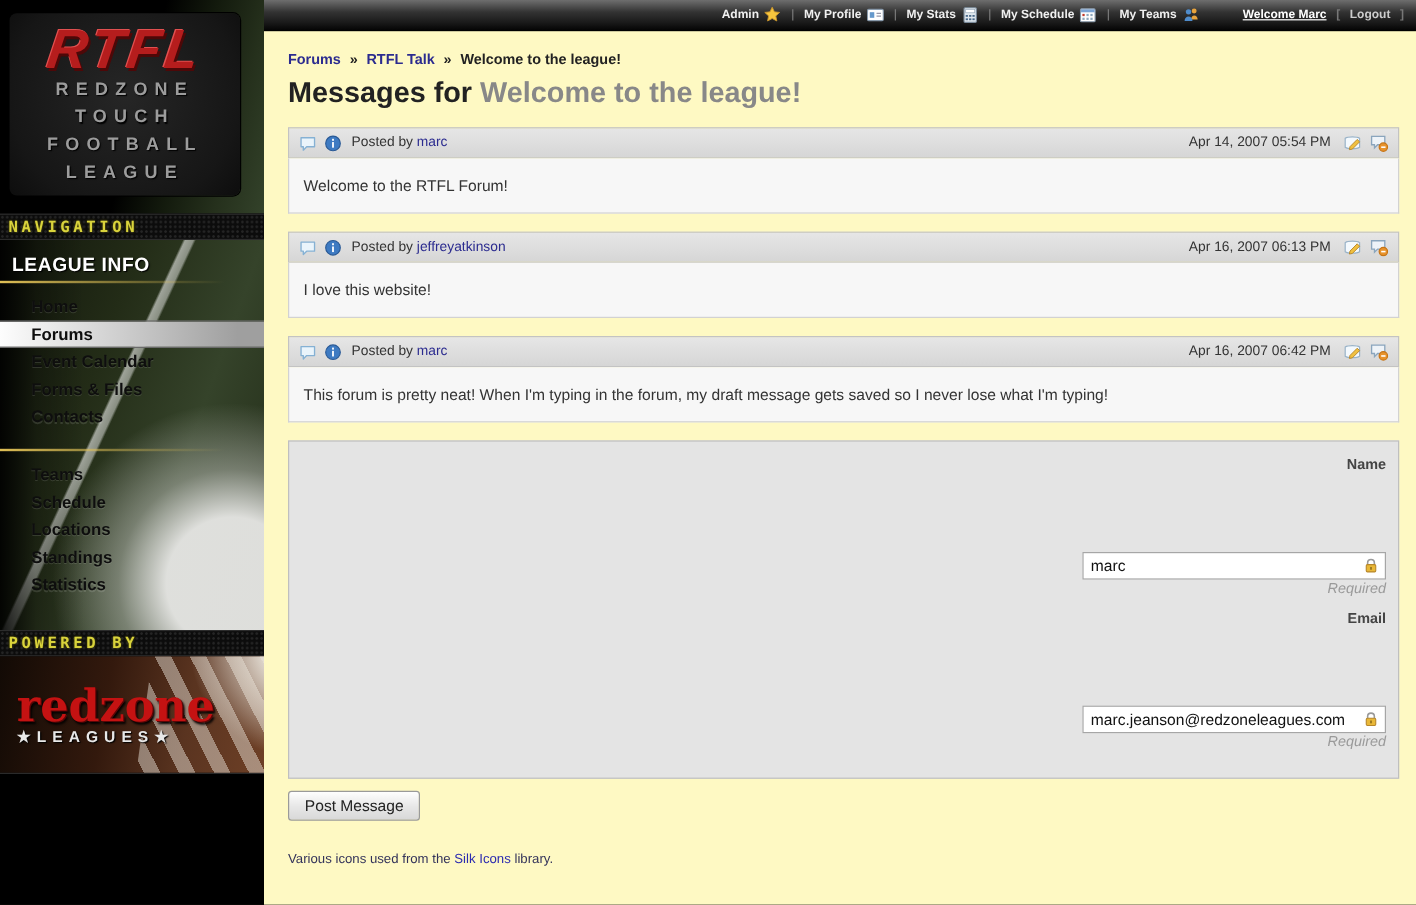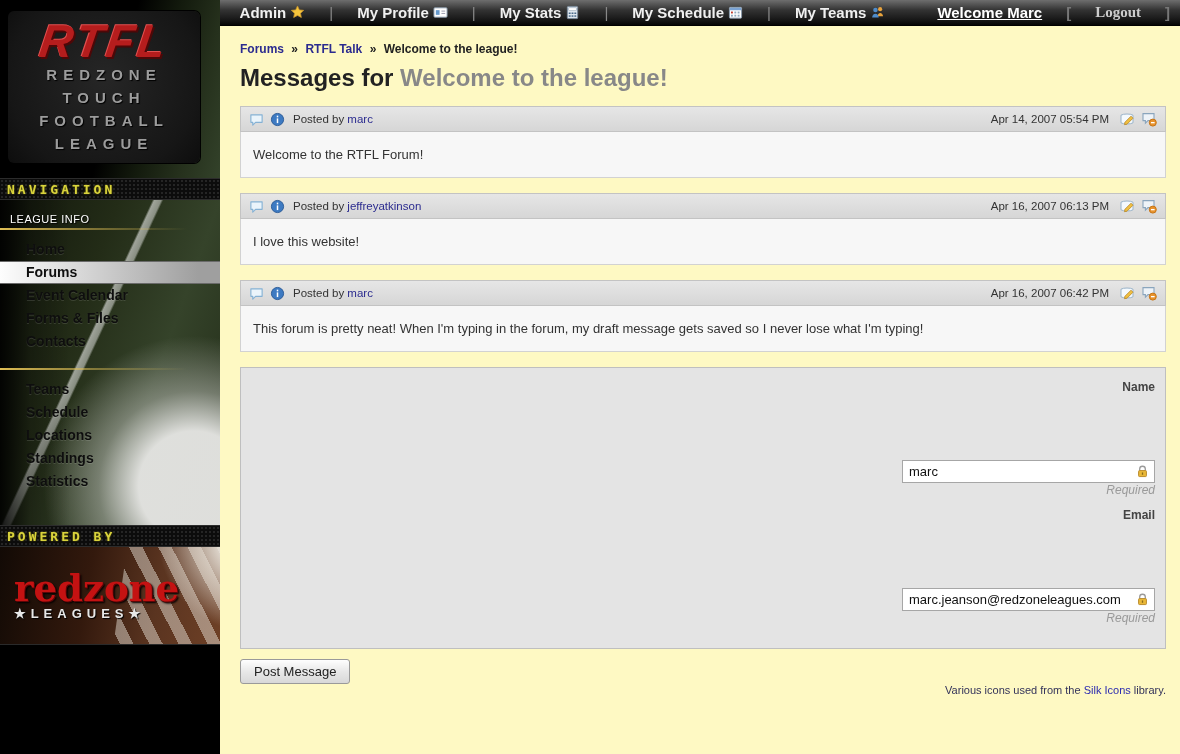--- a/index.html
+++ b/index.html
@@ -55,21 +55,21 @@
   .menu-area {
     height: 325px; flex: 0 0 325px;
     background:
       linear-gradient(to right, rgba(0,0,0,0.9) 0px, rgba(0,0,0,0.25) 30px, transparent 70px),
       radial-gradient(circle at 88% 88%, rgba(232,232,230,0.95) 0 55px, rgba(190,192,186,0.5) 95px, transparent 150px),
       linear-gradient(115deg, transparent 41%, rgba(255,255,255,0.55) 41.6%, rgba(255,255,255,0.45) 43.4%, transparent 44%),
       linear-gradient(110deg, #11150b 0%, #232c17 35%, #35432a 65%, #202a16 100%);
     padding-top: 13px;
   }
   .menu-section-title {
-    color:#fff; font-weight:400; font-size:11px; letter-spacing:0.5px;
+    color:#fff; font-weight:700; font-size:16px; letter-spacing:0.5px;
     padding-left:10px; text-shadow: 1px 1px 1px #000;
   }
   .menu-underline {
     height:2px; margin:3px 0 8px 0;
     background: linear-gradient(to right, #e0c056, rgba(224,192,86,0) 85%);
   }
   .menu-item {
     font-weight:700; font-size:14px; color:#0e0e0e;
     padding: 3px 0 3px 26px; line-height:17px; cursor:pointer;
     text-shadow: 0 1px 0 rgba(255,255,255,0.12);
@@ -110,29 +110,29 @@
   }
   .sidebar-filler { flex:1; background:#000; }
 
   
   .main { flex:1; display:flex; flex-direction:column; min-width:0; }
 
   .topbar {
     height:26px; flex:0 0 26px;
     background: linear-gradient(#6e6e6e, #333 40%, #1a1a1a 75%, #050505);
     display:flex; align-items:center; justify-content:flex-end;
-    padding-right:10px; gap:24px;
-    font-size:15px; font-weight:700; color:#eee;
+    padding-right:10px; gap:8px;
+    font-size:10px; font-weight:700; color:#eee;
     border-bottom:1px solid #000;
   }
   .topbar-item { display:flex; align-items:center; gap:4px; color:#f0f0f0; cursor:pointer; }
   .topbar-sep { color:#888; font-weight:400; }
   .topbar-welcome { margin-left:28px; color:#fff;text-decoration:underline; }
   .topbar-bracket { color:#777; }
-  .topbar-logout { color:#ccc; cursor:pointer;font-family:Liberation Serif, serif; }
+  .topbar-logout { color:#ccc; cursor:pointer; }
   .tb-icon { width:15px; height:15px; display:inline-block; }
 
   .content {
     flex:1; background:#fef9c3; padding: 12px 14px 0 20px; overflow:hidden;
   }
 
   .breadcrumb { font-size:12px; font-weight:700; color:#333; margin-top:4px; }
   .breadcrumb a { color:#2b2b8f; text-decoration:none; cursor:pointer; }
   .crumb-sep { color:#222; margin:0 4px; }
   .crumb-current { color:#222; }
@@ -182,21 +182,21 @@
 
   .submit-row { margin-top:10px; }
   .post-btn {
     font-family:"Liberation Sans", sans-serif;
     font-size:13px; font-weight:400; color:#222;
     background: linear-gradient(#fefefe, #e8e8e8 50%, #d8d8d8);
     border:1px solid #9a9a9a; border-radius:3px;
     padding: 4px 13px; cursor:pointer;
   }
 
-  .footer { text-align:right; font-size:11px; color:#33335a; }
+  .footer { text-align:left; margin-top:26px; font-size:11px; color:#33335a; }
   .footer .line { margin-bottom:9px; }
   .footer a { color:#2b2bb0; text-decoration:none; cursor:pointer; }
 </style>
 </head>
 <body>
 
 <div class="sidebar">
   <div class="logo-area">
     <div class="logo-box">
       <div class="logo-acronym">RTFL</div>

